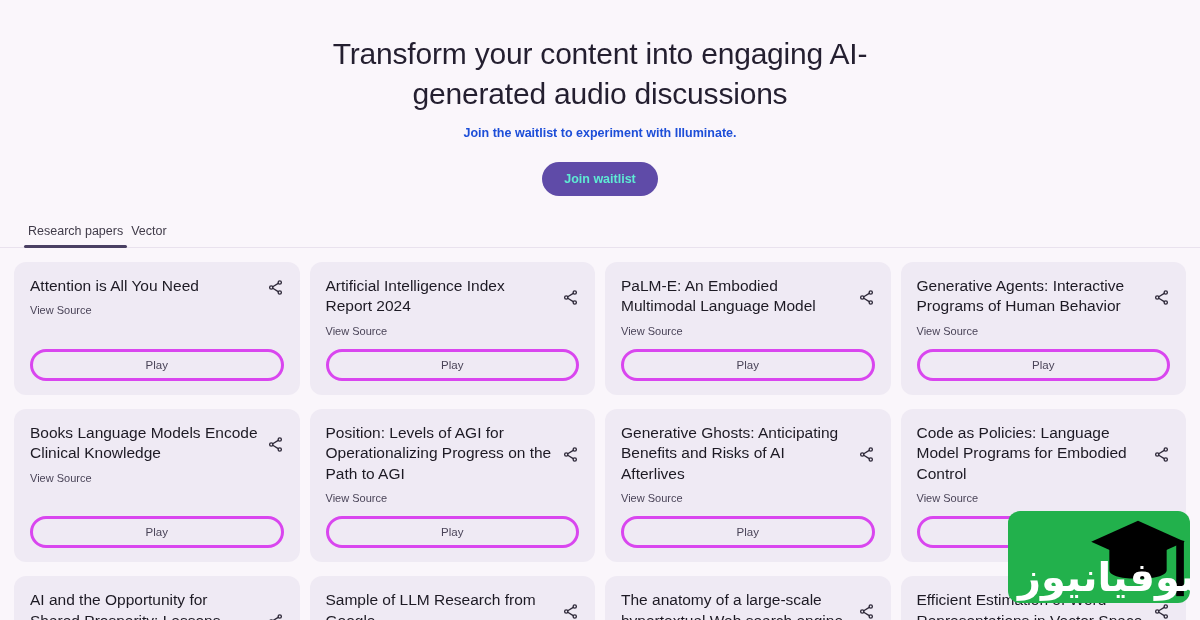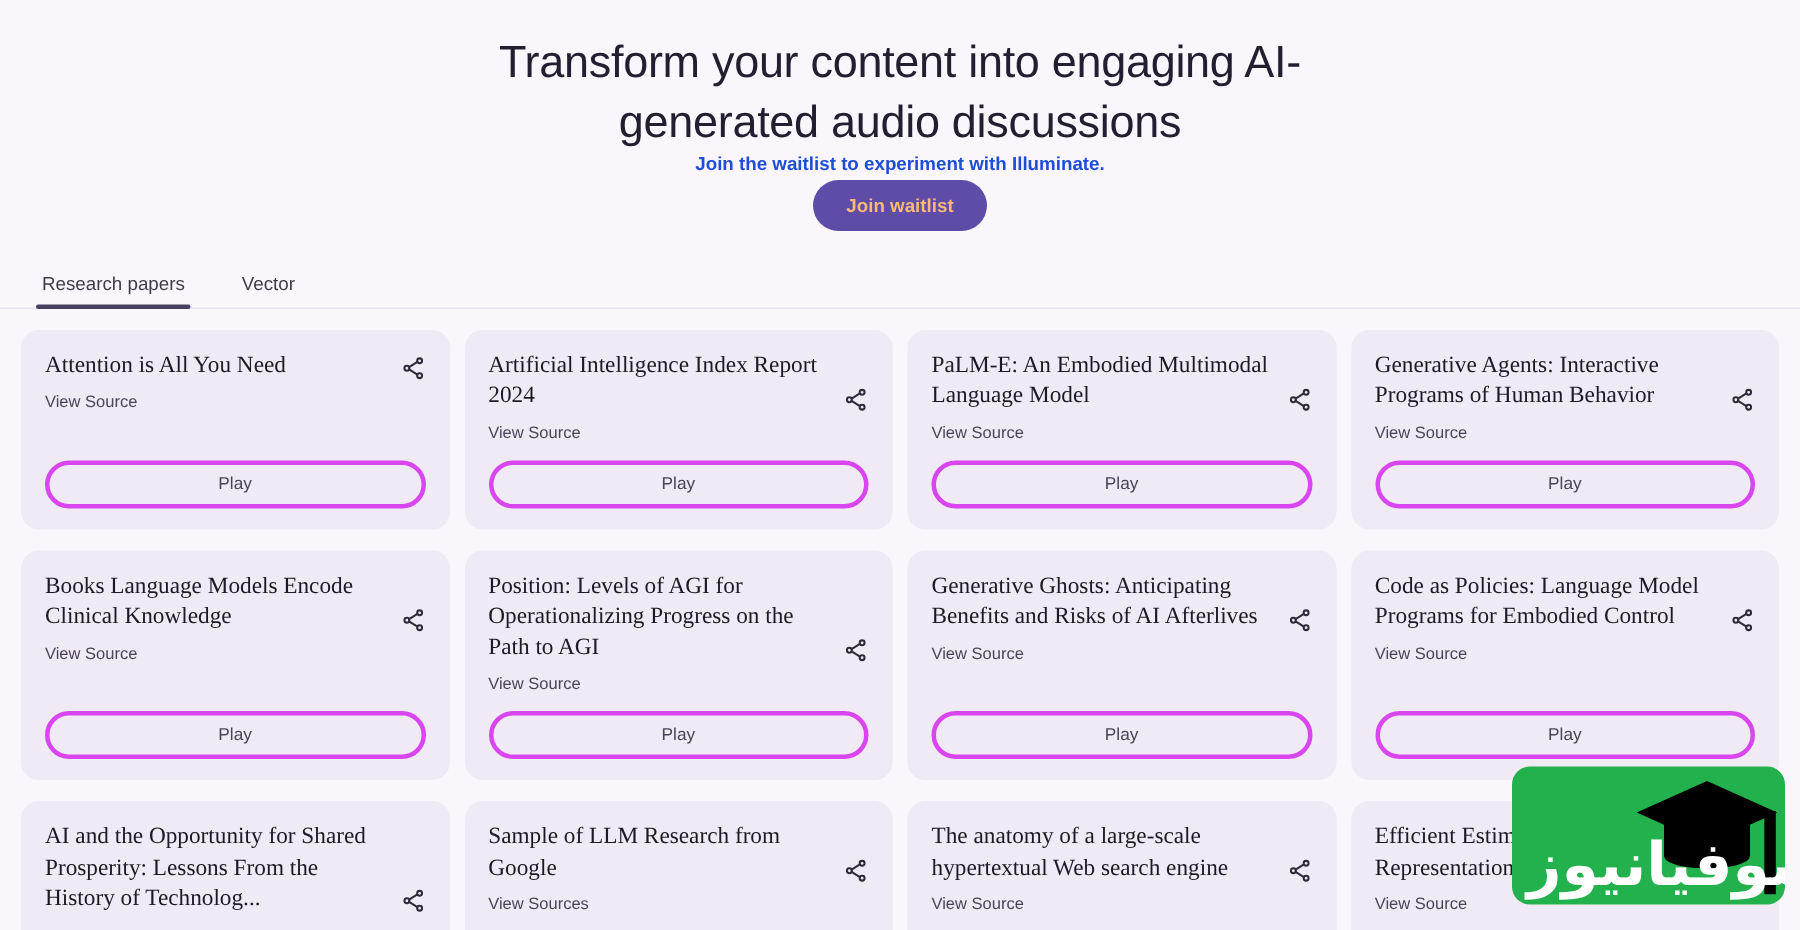--- a/index.html
+++ b/index.html
@@ -23,50 +23,49 @@
     text-align: center;
   }
 
   .hero-title {
     font-size: 30px;
     line-height: 1.33;
     font-weight: 400;
     color: #241f30;
     letter-spacing: -0.2px;
     max-width: 600px;
-    margin: 0 auto;
+    margin: 12px auto;
   }
 
   .hero-sub {
     font-size: 12.5px;
     color: #1d4ed8;
     font-weight: 700;
   }
 
   .join-btn {
-    margin: 4px auto 0;
+    margin: 22px auto 0;
     display: block;
     background: #5f4ba8;
-    color: #fdba74;
+    color: #5eead4;
     border: none;
     border-radius: 20px;
     font-size: 12.5px;
     font-weight: 700;
     padding: 10px 22px;
     cursor: pointer;
     font-family: "Liberation Sans", sans-serif;
   }
 
   
   .tabs-wrap {
     margin-top: 22px;
     border-bottom: 1px solid #e9e2ee;
     padding: 0 24px;
     display: flex;
-    gap: 30px;
   }
 
   .tab {
     font-size: 12.5px;
     color: #403b49;
     padding: 6px 4px 9px;
     cursor: pointer;
     position: relative;
     background: none;
     border: none;
@@ -94,23 +93,22 @@
     background: #efeaf4;
     border-radius: 12px;
     padding: 14px 16px 14px;
     min-height: 118px;
     display: flex;
     flex-direction: column;
   }
 
   .card-head {
     display: flex;
-    align-items: flex-end;
+    align-items: center;
     gap: 8px;
-    font-family: Liberation Serif, serif;
   }
 
   .card-title {
     font-size: 15.5px;
     line-height: 1.32;
     font-weight: 400;
     color: #1d1a24;
     flex: 1;
   }
 

